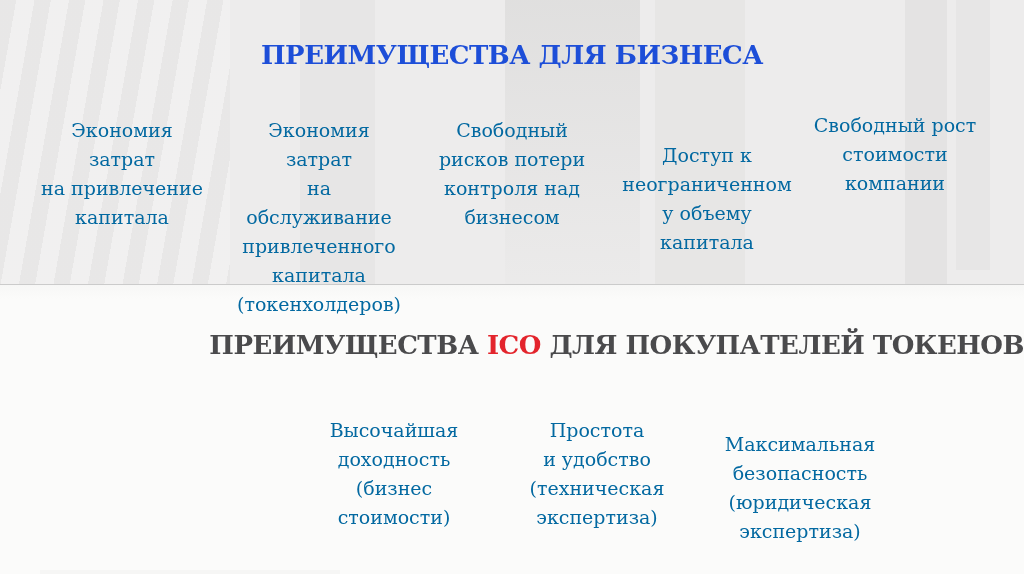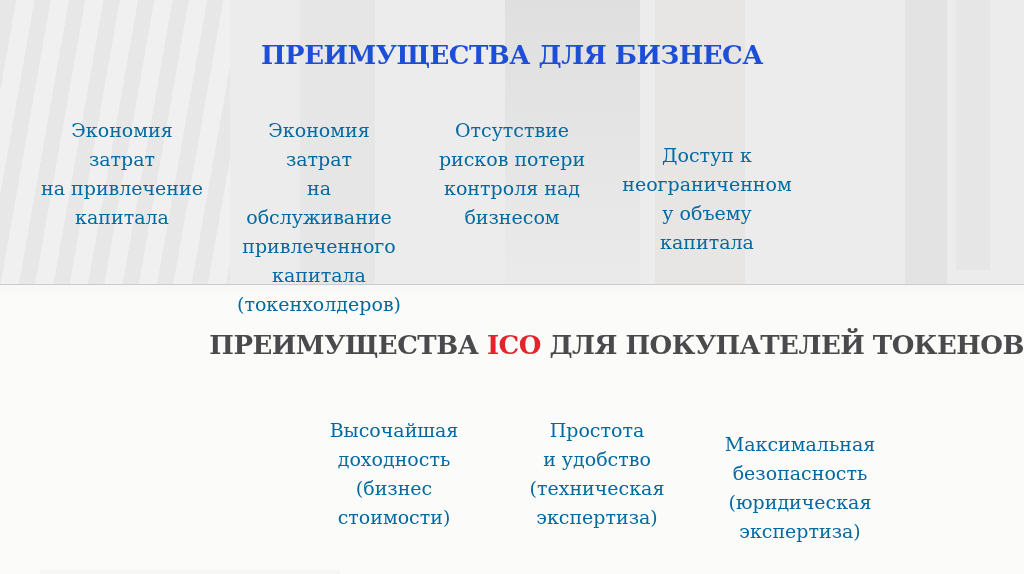--- a/index.html
+++ b/index.html
@@ -92,28 +92,31 @@
 затрат
 на привлечение
 капитала</div>
   <div class="benefit b2">Экономия
 затрат
 на
 обслуживание
 привлеченного
 капитала
 (токенхолдеров)</div>
-  <div class="benefit b3">Отсутствие
+  <div class="benefit b3">Свободный
 рисков потери
 контроля над
 бизнесом</div>
   <div class="benefit b4">Доступ к
 неограниченном
 у объему
 капитала</div>
+  <div class="benefit b5">Свободный рост
+стоимости
+компании</div>
 
   <div class="section-title title-ico">
     <span>ПРЕИМУЩЕСТВА </span><span class="hl">ICO</span><span> ДЛЯ ПОКУПАТЕЛЕЙ ТОКЕНОВ</span>
   </div>
 
   <div class="benefit wide i2">Высочайшая
 доходность
 (бизнес
 стоимости)</div>
   <div class="benefit wide i3">Простота

